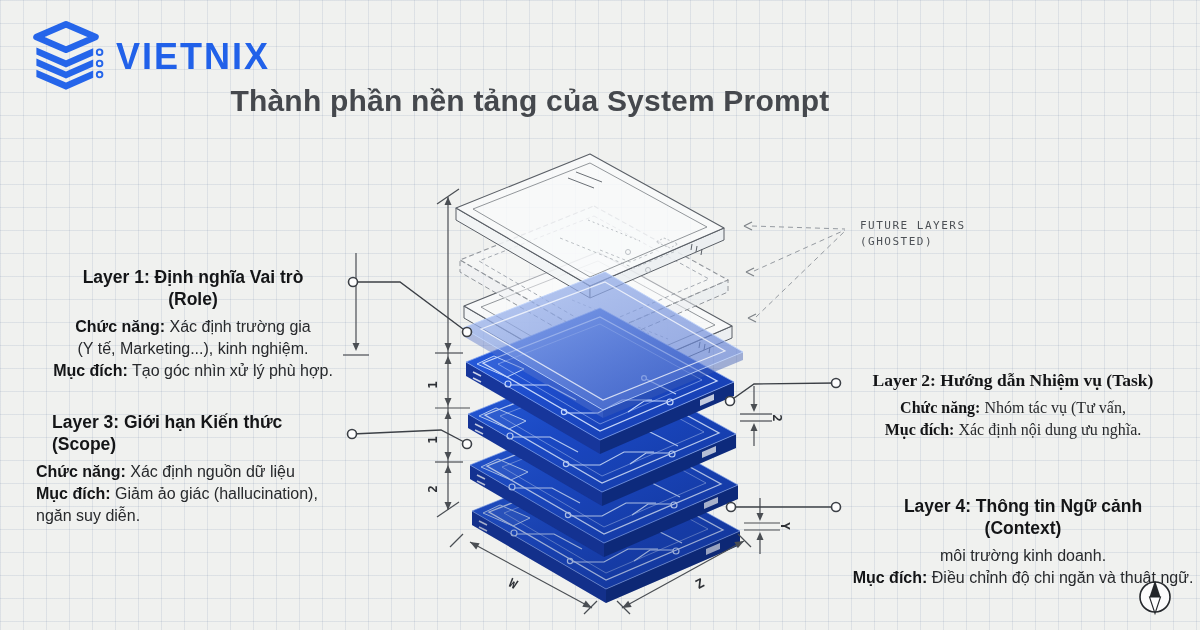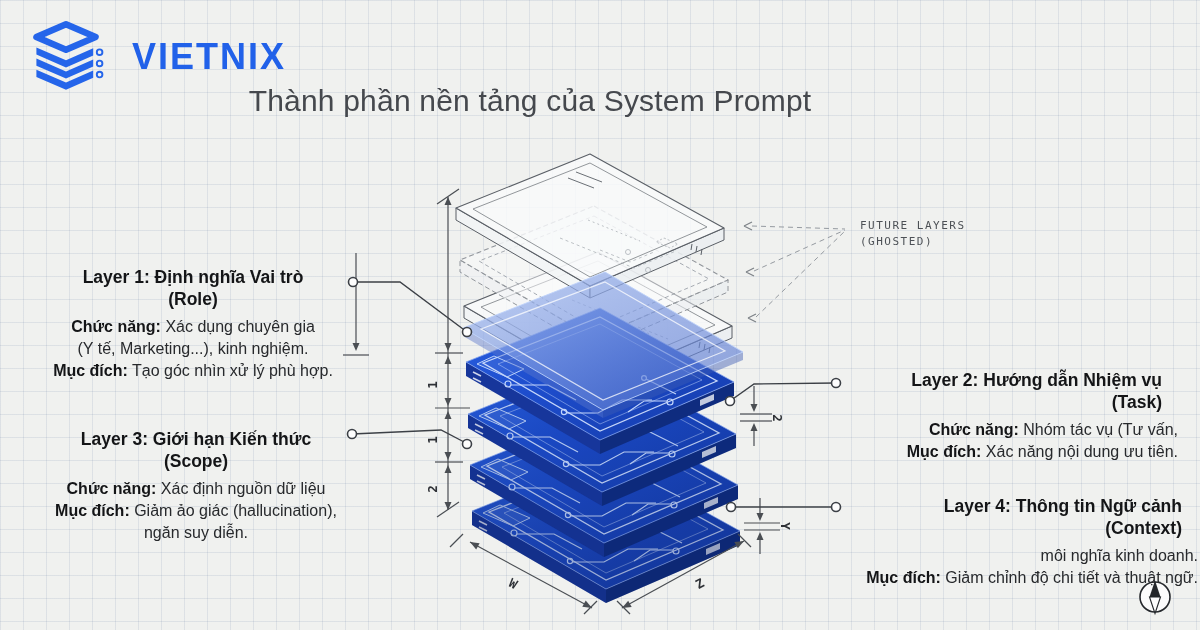--- a/index.html
+++ b/index.html
@@ -6,31 +6,31 @@
   .page{
     position:relative;width:1200px;height:630px;overflow:hidden;
     font-family:"Liberation Sans","DejaVu Sans",sans-serif;
     background-color:#f0f1ef;
     background-image:
       linear-gradient(rgba(122,142,172,.16) 1px, transparent 1px),
       linear-gradient(90deg, rgba(122,142,172,.16) 1px, transparent 1px);
     background-size:23px 23px;
   }
   .scene{position:absolute;inset:0;width:1200px;height:630px;}
-  .logo{position:absolute;top:20px;left:26px;display:flex;align-items:center;gap:26px;}
+  .logo{position:absolute;top:20px;left:26px;display:flex;align-items:center;gap:10px;}
   .logo .word{font-size:36px;font-weight:bold;color:#2161e9;letter-spacing:2px;}
   .title{position:absolute;top:84px;left:0;width:1060px;text-align:center;
-         font-size:30px;font-weight:normal;color:#45484d;letter-spacing:.2px;}
+         font-size:30px;font-weight:bold;color:#45484d;letter-spacing:.2px;}
   .ann{position:absolute;font-size:16px;line-height:22px;color:#27292c;}
   .ann h3{margin:0 16px 6px;font-size:17.5px;font-weight:bold;color:#141517;line-height:22px;}
   .ann .ln b{color:#141517;}
   .ann-l1{left:40px;top:266px;width:306px;text-align:center;}
-  .ann-l3{left:36px;top:428px;width:320px;text-align:center;}
-  .ann-l2{left:848px;top:369px;width:330px;text-align:right;}
-  .ann-l4{left:848px;top:495px;width:350px;text-align:right;}
+  .ann-l3{left:36px;top:411px;width:320px;text-align:left;}
+  .ann-l2{left:848px;top:369px;width:330px;text-align:center;font-family:Liberation Serif, serif;}
+  .ann-l4{left:848px;top:495px;width:350px;text-align:center;}
   .techtext{font-family:"DejaVu Sans Mono",monospace;font-size:11px;letter-spacing:1.5px;fill:#4d5156;}
   .dimlabel{font-family:"DejaVu Sans Mono",monospace;font-size:12.5px;font-weight:bold;fill:#2e3136;}
   .dimline{stroke:#4a4e53;stroke-width:1.2;fill:none;}
   .dimtri{fill:#4a4e53;}
   .conn{stroke:#3c4046;stroke-width:1.4;fill:none;}
   .node{fill:#fdfdfd;stroke:#3c4046;stroke-width:1.6;}
   .leader{stroke:#959aa0;stroke-width:1;fill:none;stroke-dasharray:5 4;}
   .glyph{stroke:#7d8287;stroke-width:1.2;fill:none;}
 </style>
 </head>
@@ -244,37 +244,37 @@
       <circle cx="92" cy="54" r="3.5" fill="none" stroke="#2565ea" stroke-width="2.4"></circle>
       <circle cx="92" cy="68" r="3.5" fill="none" stroke="#2565ea" stroke-width="2.4"></circle>
     </svg>
     <span class="word">VIETNIX</span>
   </div>
 
   <div class="title">Thành phần nền tảng của System Prompt</div>
 
   <div class="ann ann-l1">
     <h3>Layer 1: Định nghĩa Vai trò (Role)</h3>
-    <div class="ln"><b>Chức năng:</b><span> Xác dụng chuyên gia</span></div>
+    <div class="ln"><b>Chức năng:</b><span> Xác định trường gia</span></div>
     <div class="ln"><b></b><span>(Y tế, Marketing...), kinh nghiệm.</span></div>
     <div class="ln"><b>Mục đích:</b><span> Tạo góc nhìn xử lý phù hợp.</span></div>
   </div>
 
   <div class="ann ann-l2">
     <h3>Layer 2: Hướng dẫn Nhiệm vụ (Task)</h3>
     <div class="ln"><b>Chức năng:</b><span> Nhóm tác vụ (Tư vấn,</span></div>
-    <div class="ln"><b>Mục đích:</b><span> Xác năng nội dung ưu tiên.</span></div>
+    <div class="ln"><b>Mục đích:</b><span> Xác định nội dung ưu nghĩa.</span></div>
   </div>
 
   <div class="ann ann-l3">
     <h3>Layer 3: Giới hạn Kiến thức (Scope)</h3>
     <div class="ln"><b>Chức năng:</b><span> Xác định nguồn dữ liệu</span></div>
     <div class="ln"><b>Mục đích:</b><span> Giảm ảo giác (hallucination),</span></div>
     <div class="ln"><b></b><span>ngăn suy diễn.</span></div>
   </div>
 
   <div class="ann ann-l4">
     <h3>Layer 4: Thông tin Ngữ cảnh (Context)</h3>
-    <div class="ln"><b></b><span>môi nghĩa kinh doanh.</span></div>
-    <div class="ln"><b>Mục đích:</b><span> Giảm chỉnh độ chi tiết và thuật ngữ.</span></div>
+    <div class="ln"><b></b><span>môi trường kinh doanh.</span></div>
+    <div class="ln"><b>Mục đích:</b><span> Điều chỉnh độ chi ngăn và thuật ngữ.</span></div>
   </div>
 
 </div>
 
 </body></html>

